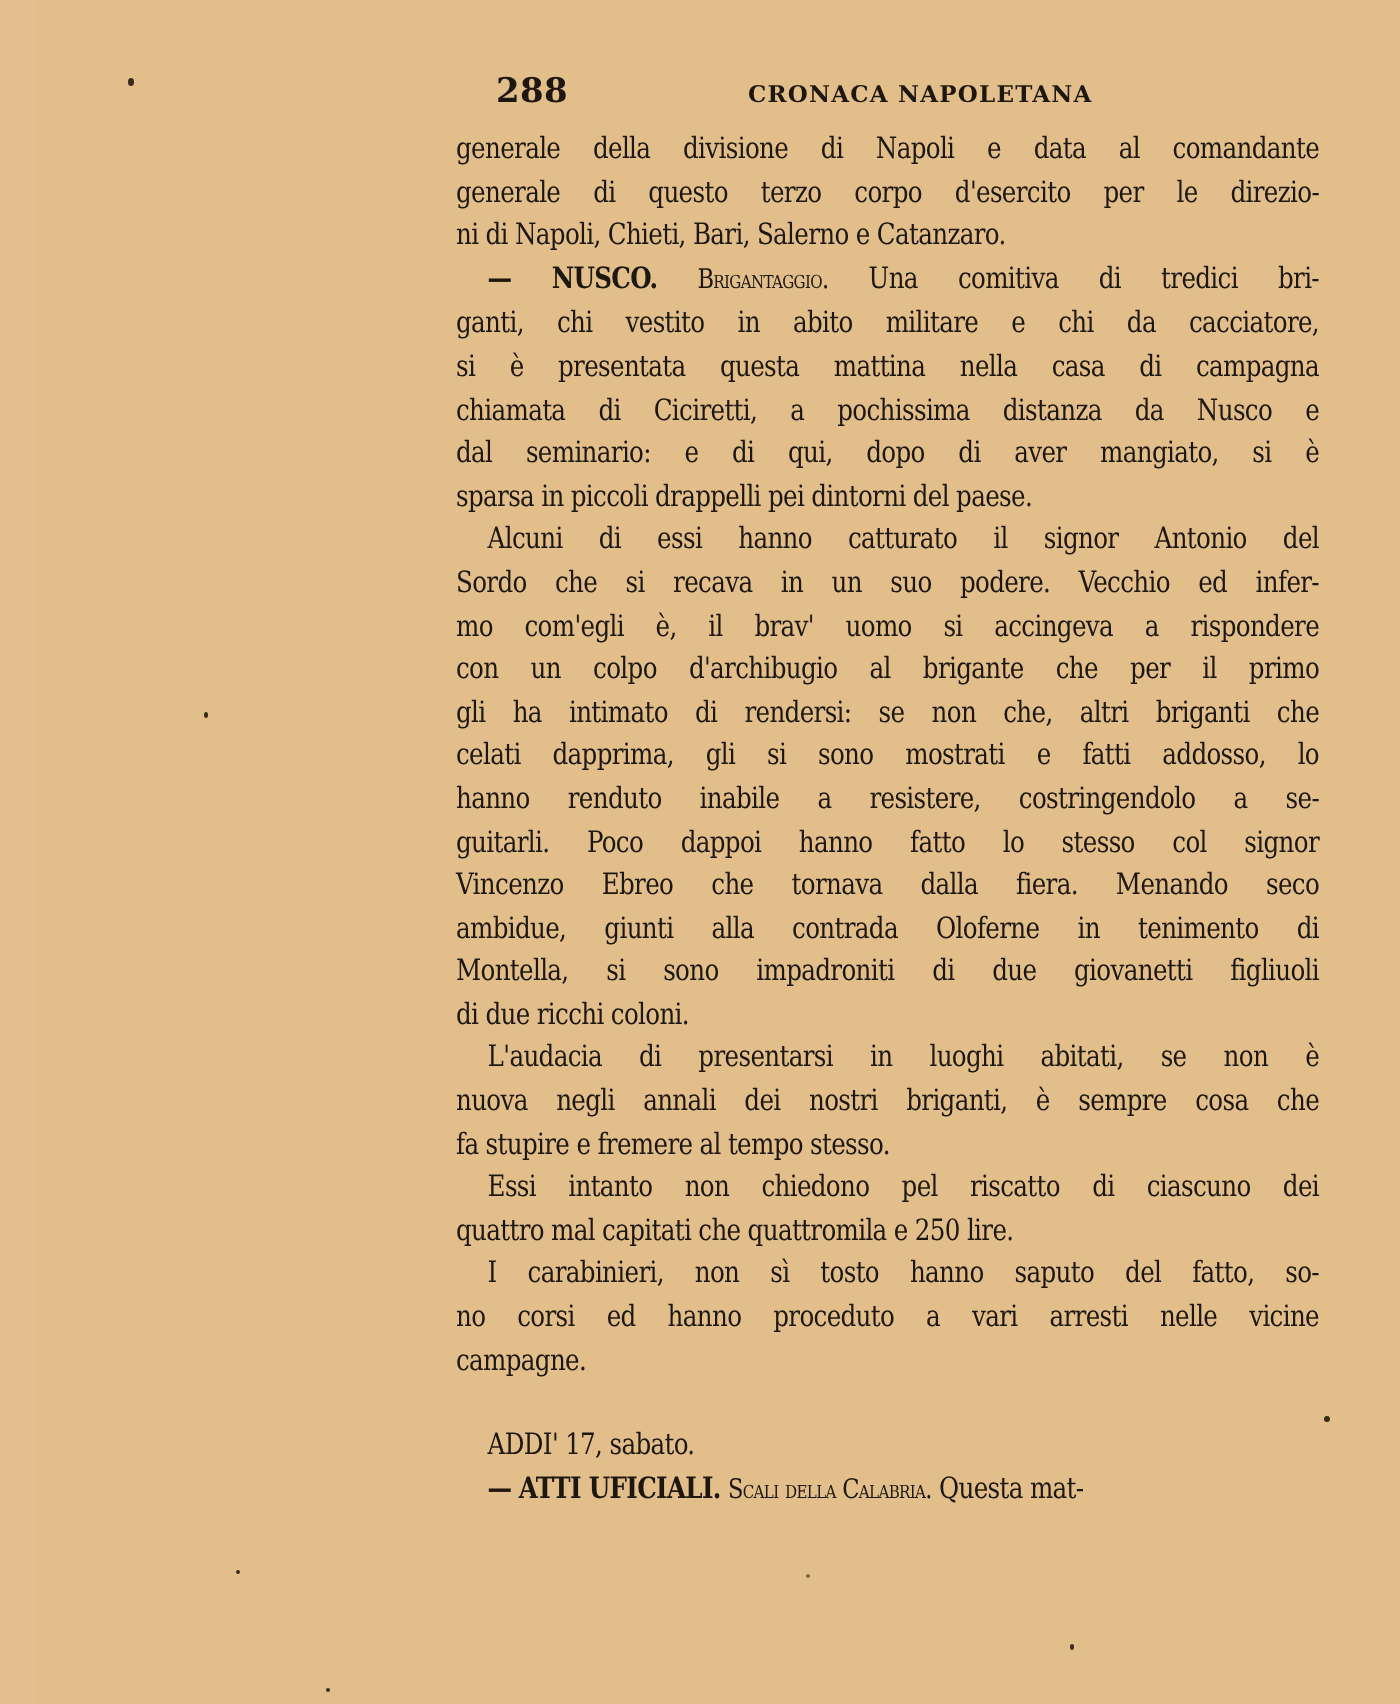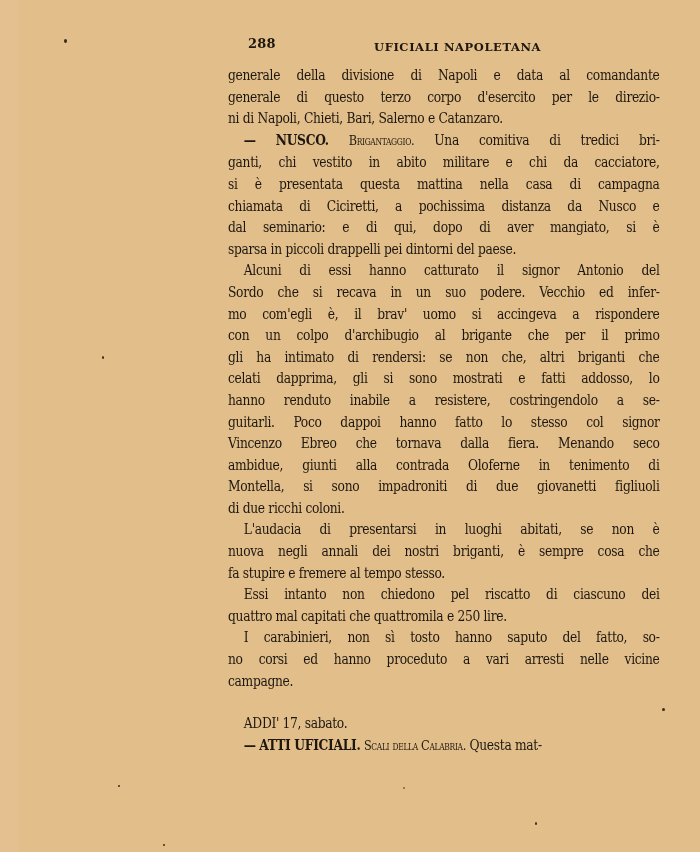--- a/index.html
+++ b/index.html
@@ -35,21 +35,21 @@
     .running-head {
       position: relative;
       height: 28px;
     }
     .page-number {
       position: absolute;
       left: 20px;
       top: 0;
       font-family: "DejaVu Serif", serif;
       font-weight: bold;
-      font-size: 13px;
+      font-size: 17px;
       letter-spacing: 0.2px;
     }
     .running-title {
       position: absolute;
       left: 146px;
       top: 4px;
       font-family: "DejaVu Serif", serif;
       font-weight: bold;
       font-size: 11.5px;
       letter-spacing: 0.6px;
@@ -95,21 +95,21 @@
 <div class="speck" style="left:662px;top:708px;width:3px;height:3px;"></div>
 <div class="speck" style="left:118px;top:785px;width:2px;height:2px;"></div>
 <div class="speck" style="left:403px;top:787px;width:2px;height:2px;opacity:0.6;"></div>
 <div class="speck" style="left:535px;top:822px;width:2px;height:3px;"></div>
 <div class="speck" style="left:163px;top:844px;width:2px;height:2px;"></div>
 
 <div class="page">
 
   <div class="running-head">
     <span class="page-number">288</span>
-    <span class="running-title">UFICIALI NAPOLETANA</span>
+    <span class="running-title">CRONACA NAPOLETANA</span>
   </div>
 
   <div class="text">
 
     <div>
       <span class="line">generale della divisione di Napoli e data al comandante</span>
       <span class="line">generale di questo terzo corpo d'esercito per le direzio-</span>
       <span class="line last">ni di Napoli, Chieti, Bari, Salerno e Catanzaro.</span>
     </div>
 

